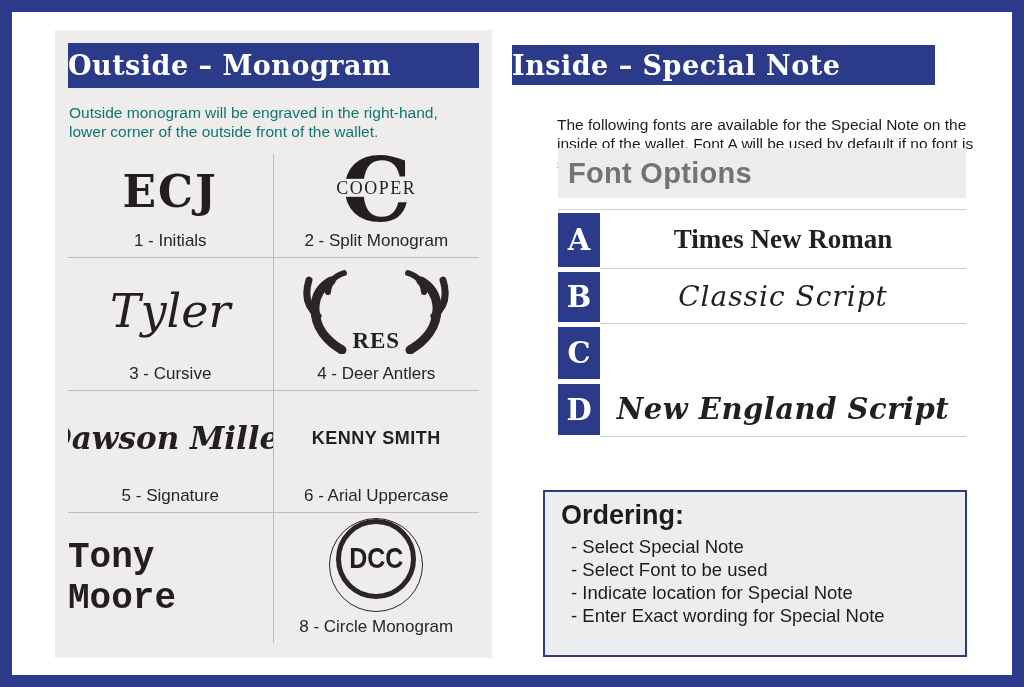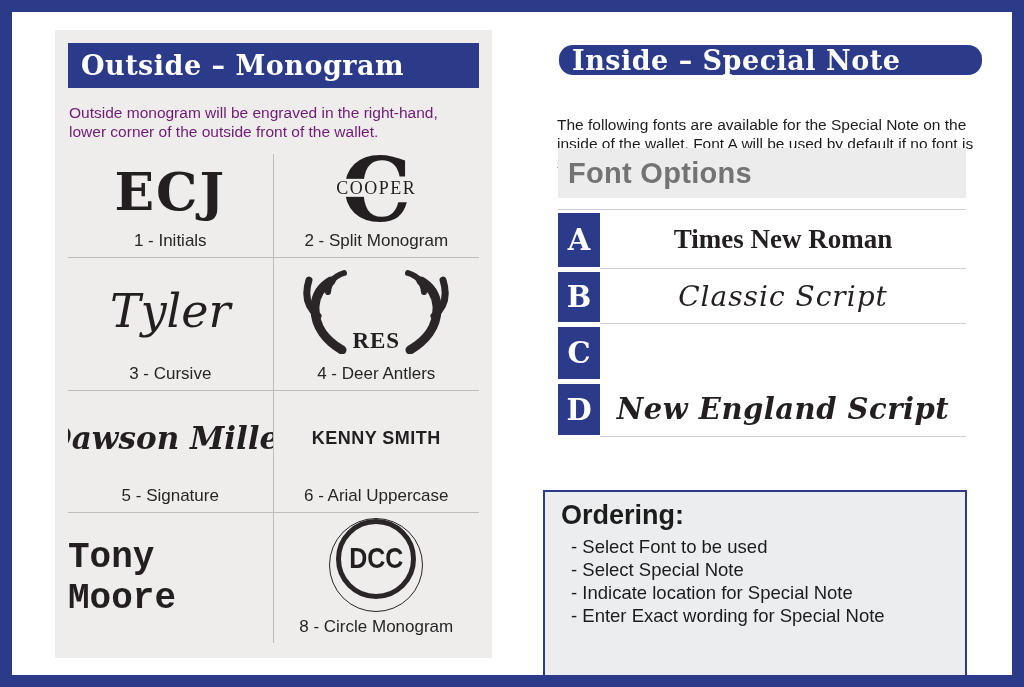--- a/index.html
+++ b/index.html
@@ -12,40 +12,40 @@
   }
   html,body{margin:0;padding:0;}
   body{
     width:1024px;height:687px;position:relative;background:#ffffff;
     font-family:"Liberation Sans", sans-serif;color:var(--ink);overflow:hidden;
   }
   .outer-border{position:absolute;inset:0;border:12px solid var(--navy);box-sizing:border-box;pointer-events:none;z-index:50;}
 
   
   .panel-left{position:absolute;left:55px;top:30px;width:437px;height:628px;background:var(--panel);box-sizing:border-box;}
-  .hbar{background:var(--navy);height:45px;display:flex;align-items:center;padding-left:13px;box-sizing:border-box;}
+  .hbar{background:var(--navy);height:45px;display:flex;align-items:center;box-sizing:border-box;}
   .panel-left .hbar{margin:13px 13px 0 13px;}
   .hbar span{
     color:#fff;font-family:"DejaVu Serif", serif;font-weight:bold;
     font-size:27px;letter-spacing:.5px;white-space:nowrap;
   }
-  .desc{margin:15px 14px 0 14px;font-size:15.5px;line-height:1.25;color:#701a75;}
+  .desc{margin:15px 14px 0 14px;font-size:15.5px;line-height:1.25;color:#0f766e;}
 
   .mono-grid{
     margin:12px 13px 0 13px;
     display:grid;grid-template-columns:1fr 1fr;
     grid-template-rows:103px 133px 122px 131px;
   }
   .cell{display:flex;flex-direction:column;align-items:center;justify-content:flex-end;box-sizing:border-box;overflow:hidden;}
   .cell.c1{border-right:1px solid var(--line);}
   .cell.rb{border-top:1px solid var(--line);}
   .sampzone{flex:1;display:flex;align-items:center;justify-content:center;width:100%;}
   .cap{font-size:17px;color:#262626;padding-bottom:6px;}
 
-  .s-initials{font-family:"DejaVu Serif", serif;font-weight:bold;font-size:52px;letter-spacing:2px;line-height:1;}
+  .s-initials{font-family:"DejaVu Serif", serif;font-weight:bold;font-size:44px;letter-spacing:2px;line-height:1;}
   .split{position:relative;display:inline-block;line-height:1;}
   .bigc{font-family:"DejaVu Serif", serif;font-weight:bold;font-size:88px;line-height:.92;display:block;}
   .overword{
     position:absolute;left:50%;top:50%;transform:translate(-50%,-62%);
     background:var(--panel);padding:0 3px;font-family:"Liberation Serif", serif;
     font-size:18px;letter-spacing:1.5px;white-space:nowrap;
   }
   .s-cursive{font-family:"DejaVu Serif", serif;font-style:italic;font-size:46px;line-height:1;}
   .antlers{display:flex;align-items:flex-end;justify-content:center;gap:2px;}
   .res{font-family:"Liberation Serif", serif;font-weight:bold;font-size:23px;letter-spacing:1px;margin-top:-14px;}
@@ -57,21 +57,21 @@
     width:94px;height:94px;border:1.5px solid #2a2627;border-radius:50%;
     display:flex;justify-content:center;box-sizing:border-box;
   }
   .circ-inner{
     width:80px;height:80px;border:5px solid #2a2627;border-radius:50%;
     display:flex;align-items:center;justify-content:center;box-sizing:border-box;
   }
   .circ-inner span{font-family:"Liberation Sans", sans-serif;font-weight:bold;font-size:25px;letter-spacing:0;transform:scaleY(1.15);}
 
   
-  .hbar-right{position:absolute;left:559px;top:45px;width:423px;height:30px;border-radius:14px;}
+  .hbar-right{position:absolute;left:512px;top:45px;width:423px;height:40px;}
   .desc-right{position:absolute;left:543px;top:100px;width:428px;font-size:15.5px;line-height:1.25;color:#1c1c1c;}
   .band{
     position:absolute;left:558px;top:148px;width:408px;height:50px;background:var(--band);
     display:flex;align-items:center;padding-left:10px;box-sizing:border-box;
   }
   .band span{font-size:29px;font-weight:bold;color:#737373;letter-spacing:.3px;}
   .ftable{position:absolute;left:558px;top:209px;width:408px;border-top:1px solid var(--fline);}
   .frow{display:flex;}
   .frow.rA{height:59px;} .frow.rB{height:55px;} .frow.rC{height:57px;} .frow.rD{height:56px;}
   .fkey{
@@ -79,21 +79,21 @@
     display:flex;align-items:center;justify-content:center;
     font-family:"DejaVu Serif", serif;font-weight:bold;font-size:29px;
   }
   .fsample{flex:1;display:flex;align-items:center;justify-content:center;border-bottom:1px solid var(--fline);}
   .fsA{font-family:"Liberation Serif", serif;font-weight:bold;font-size:27px;}
   .fsB{font-family:"DejaVu Serif", serif;font-style:italic;font-size:28px;letter-spacing:1px;}
   .fsC{font-family:"Liberation Sans", sans-serif;font-weight:bold;font-size:26px;}
   .fsD{font-family:"DejaVu Serif", serif;font-weight:bold;font-style:italic;font-size:29px;letter-spacing:.5px;}
 
   .ordering{
-    position:absolute;left:543px;top:490px;width:424px;height:196px;
+    position:absolute;left:543px;top:490px;width:424px;height:167px;
     background:#ebedee;border:2px solid var(--navy);box-sizing:border-box;
     padding:8px 10px 0 16px;
   }
   .ordering h2{margin:0;font-size:27px;font-weight:bold;color:#1c1c1c;}
   .ordering ul{list-style:none;margin:4px 0 0 10px;padding:0;}
   .ordering li{font-size:18.5px;line-height:23px;color:#1c1c1c;}
 </style>
 </head>
 <body>
 
@@ -211,18 +211,18 @@
   </div>
   <div class="frow rD">
     <span class="fkey">D</span>
     <span class="fsample fsD">New England Script</span>
   </div>
 </div>
 
 <div class="ordering">
   <h2>Ordering:</h2>
   <ul>
+    <li>- Select Special Note</li>
     <li>- Select Font to be used</li>
-    <li>- Select Special Note</li>
     <li>- Indicate location for Special Note</li>
     <li>- Enter Exact wording for Special Note</li>
   </ul>
 </div>
 
 </body></html>

